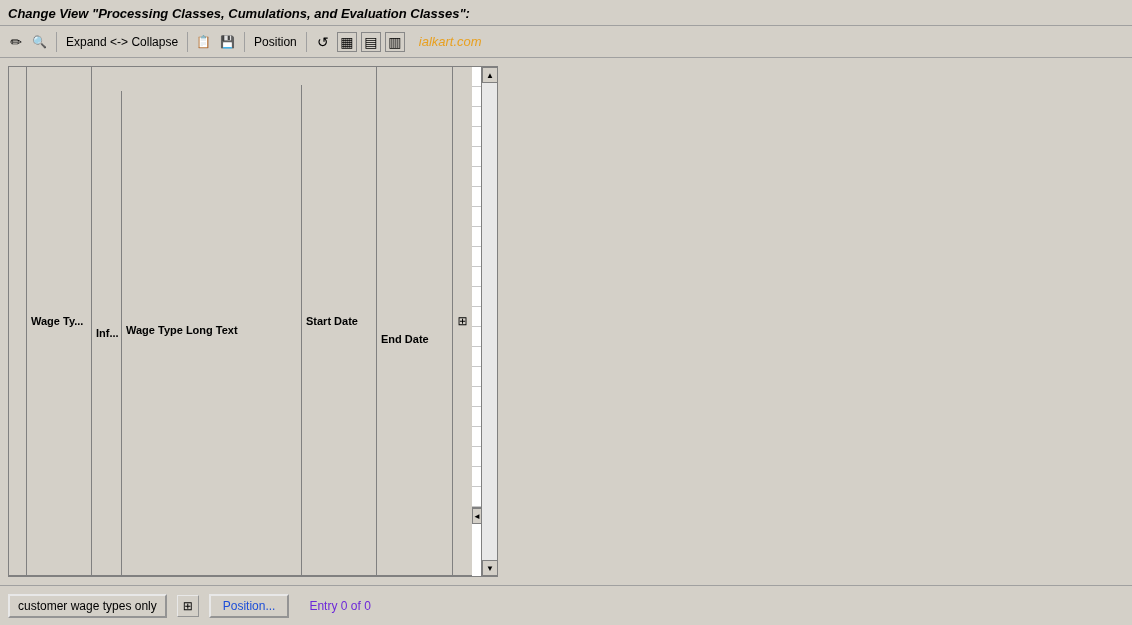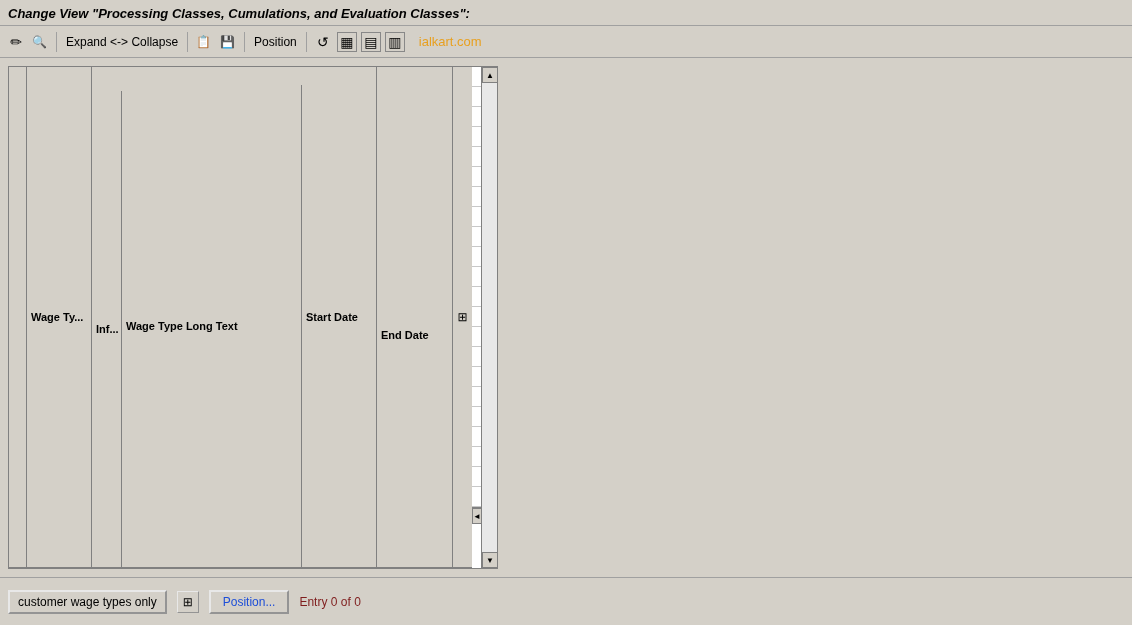--- a/index.html
+++ b/index.html
@@ -217,21 +217,21 @@
     }
 
     
     .footer {
       padding: 6px 8px;
       display: flex;
       align-items: center;
       gap: 10px;
       background-color: #d4d0c8;
       border-top: 1px solid #a0a0a0;
-      height: 48px;
+      height: 40px;
     }
 
     .footer-btn {
       background-color: #d4d0c8;
       border: 2px outset #e8e8e8;
       padding: 3px 8px;
       cursor: pointer;
       font-size: 12px;
       color: #000;
       font-weight: normal;
@@ -253,26 +253,27 @@
       background-color: #d4d0c8;
       border: 2px outset #e8e8e8;
       padding: 3px 12px;
       cursor: pointer;
       font-size: 12px;
       color: #1d4ed8;
     }
 
     .entry-count {
       font-size: 12px;
-      color: #7f1d1d;
-      margin-left: 0;
+      color: #6d28d9;
+      margin-left: 10px;
     }
 
     .watermark {
       color: #e8a020;
+      font-style: italic;
       font-size: 13px;
       margin-left: 10px;
     }
   </style>
 </head>
 <body>
 
 <div class="main-window">
 
   <div class="title-bar">

